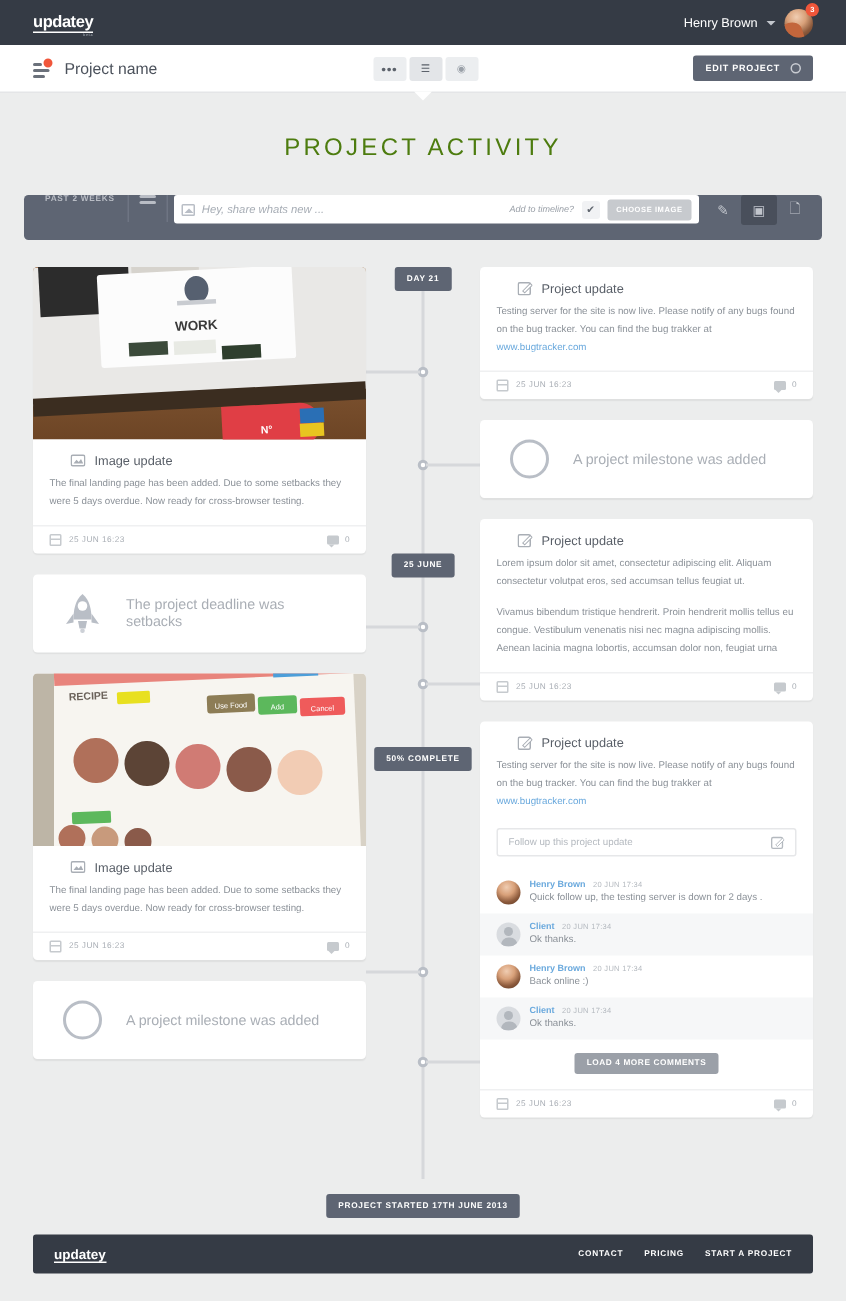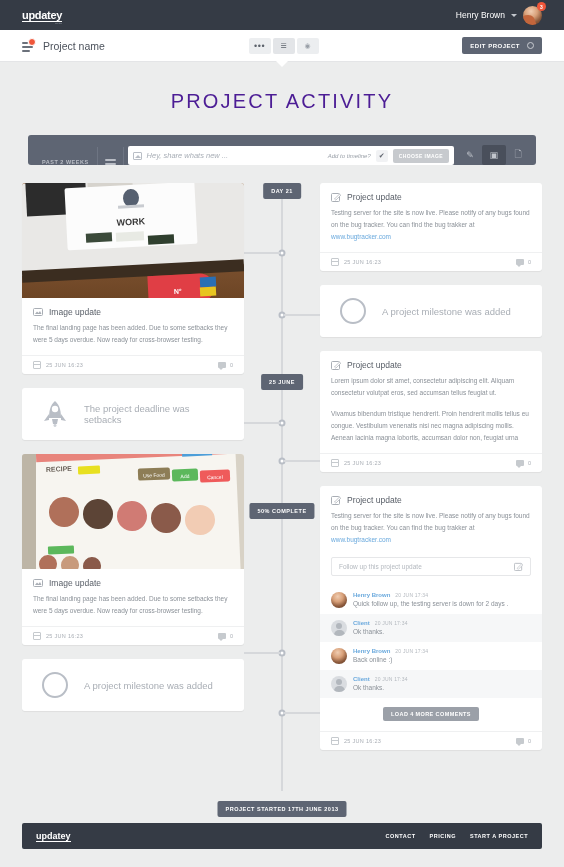--- a/index.html
+++ b/index.html
@@ -73,28 +73,28 @@
   }
   .gear { width: 7px; height: 7px; border-radius: 50%; border: 1.6px solid #c9ccd2; }
   .arrow-down {
     position: absolute; bottom: -6px; left: 50%; margin-left: -6px;
     width: 0; height: 0; border-left: 6px solid transparent;
     border-right: 6px solid transparent; border-top: 6px solid #fff;
   }
 
   
   .page-title {
-    text-align: center; font-size: 20px; letter-spacing: 2.2px;
-    color: #4c1d95; padding: 28px 0 22px; font-weight: normal;
+    text-align: center; font-size: 16px; letter-spacing: 2.2px;
+    color: #4d7c0f; padding: 28px 0 22px; font-weight: normal;
   }
 
   
   .composer {
-    margin: 0 28px; height: 30px; background: #5e6573;
-    border-radius: 3px; display: flex; align-items: flex-end;
+    margin: 0 16px; height: 30px; background: #5e6573;
+    border-radius: 3px; display: flex; align-items: flex-start;
     padding: 0 6px; gap: 0;
   }
   .past-weeks { color: #b9bdc5; font-size: 5.5px; font-weight: bold; letter-spacing: .5px; padding: 0 8px; }
   .comp-sep { width: 1px; height: 18px; background: #6e7583; }
   .sort-icon { padding: 0 7px; display:flex; flex-direction:column; gap:2px; }
   .sort-icon i { display:block; height:2px; background:#b9bdc5; border-radius:1px;}
   .sort-icon i:nth-child(1){width:11px;}
   .sort-icon i:nth-child(2){width:11px;}
   .comp-input {
     flex: 1; background: #fff; height: 19px; border-radius: 2px;
@@ -113,21 +113,21 @@
   .timeline-wrap { position: relative; margin-top: 18px; height: 622px; }
   .spine { position: absolute; left: 281px; top: 0; width: 2px; height: 608px; background: #d6d8db; }
 
   .col-left { position: absolute; left: 22px; width: 222px; }
   .col-right { position: absolute; left: 320px; width: 222px; }
 
   .card {
     background: #fff; border-radius: 3px; margin-bottom: 14px;
     box-shadow: 0 1px 1px rgba(0,0,0,.06); position: relative;
   }
-  .card-head { display: flex; align-items: center; gap: 6px; padding: 9px 11px 5px; }
+  .card-head { display: flex; align-items: center; gap: 6px; padding: 9px 25px 5px; }
   .card-head .ci { width: 10px; height: 10px; color: #9aa0a8; }
   .card-title { font-size: 8.5px; color: #585e67; }
   .card-body { padding: 0 11px 9px; font-size: 6.5px; line-height: 1.85; color: #8b9198; }
   .card-body p + p { margin-top: 9px; }
   .card-body a { color: #6aa9dd; text-decoration: none; }
   .card-foot {
     border-top: 1px solid #eff0f1; height: 19px;
     display: flex; align-items: center; justify-content: space-between;
     padding: 0 11px;
   }

